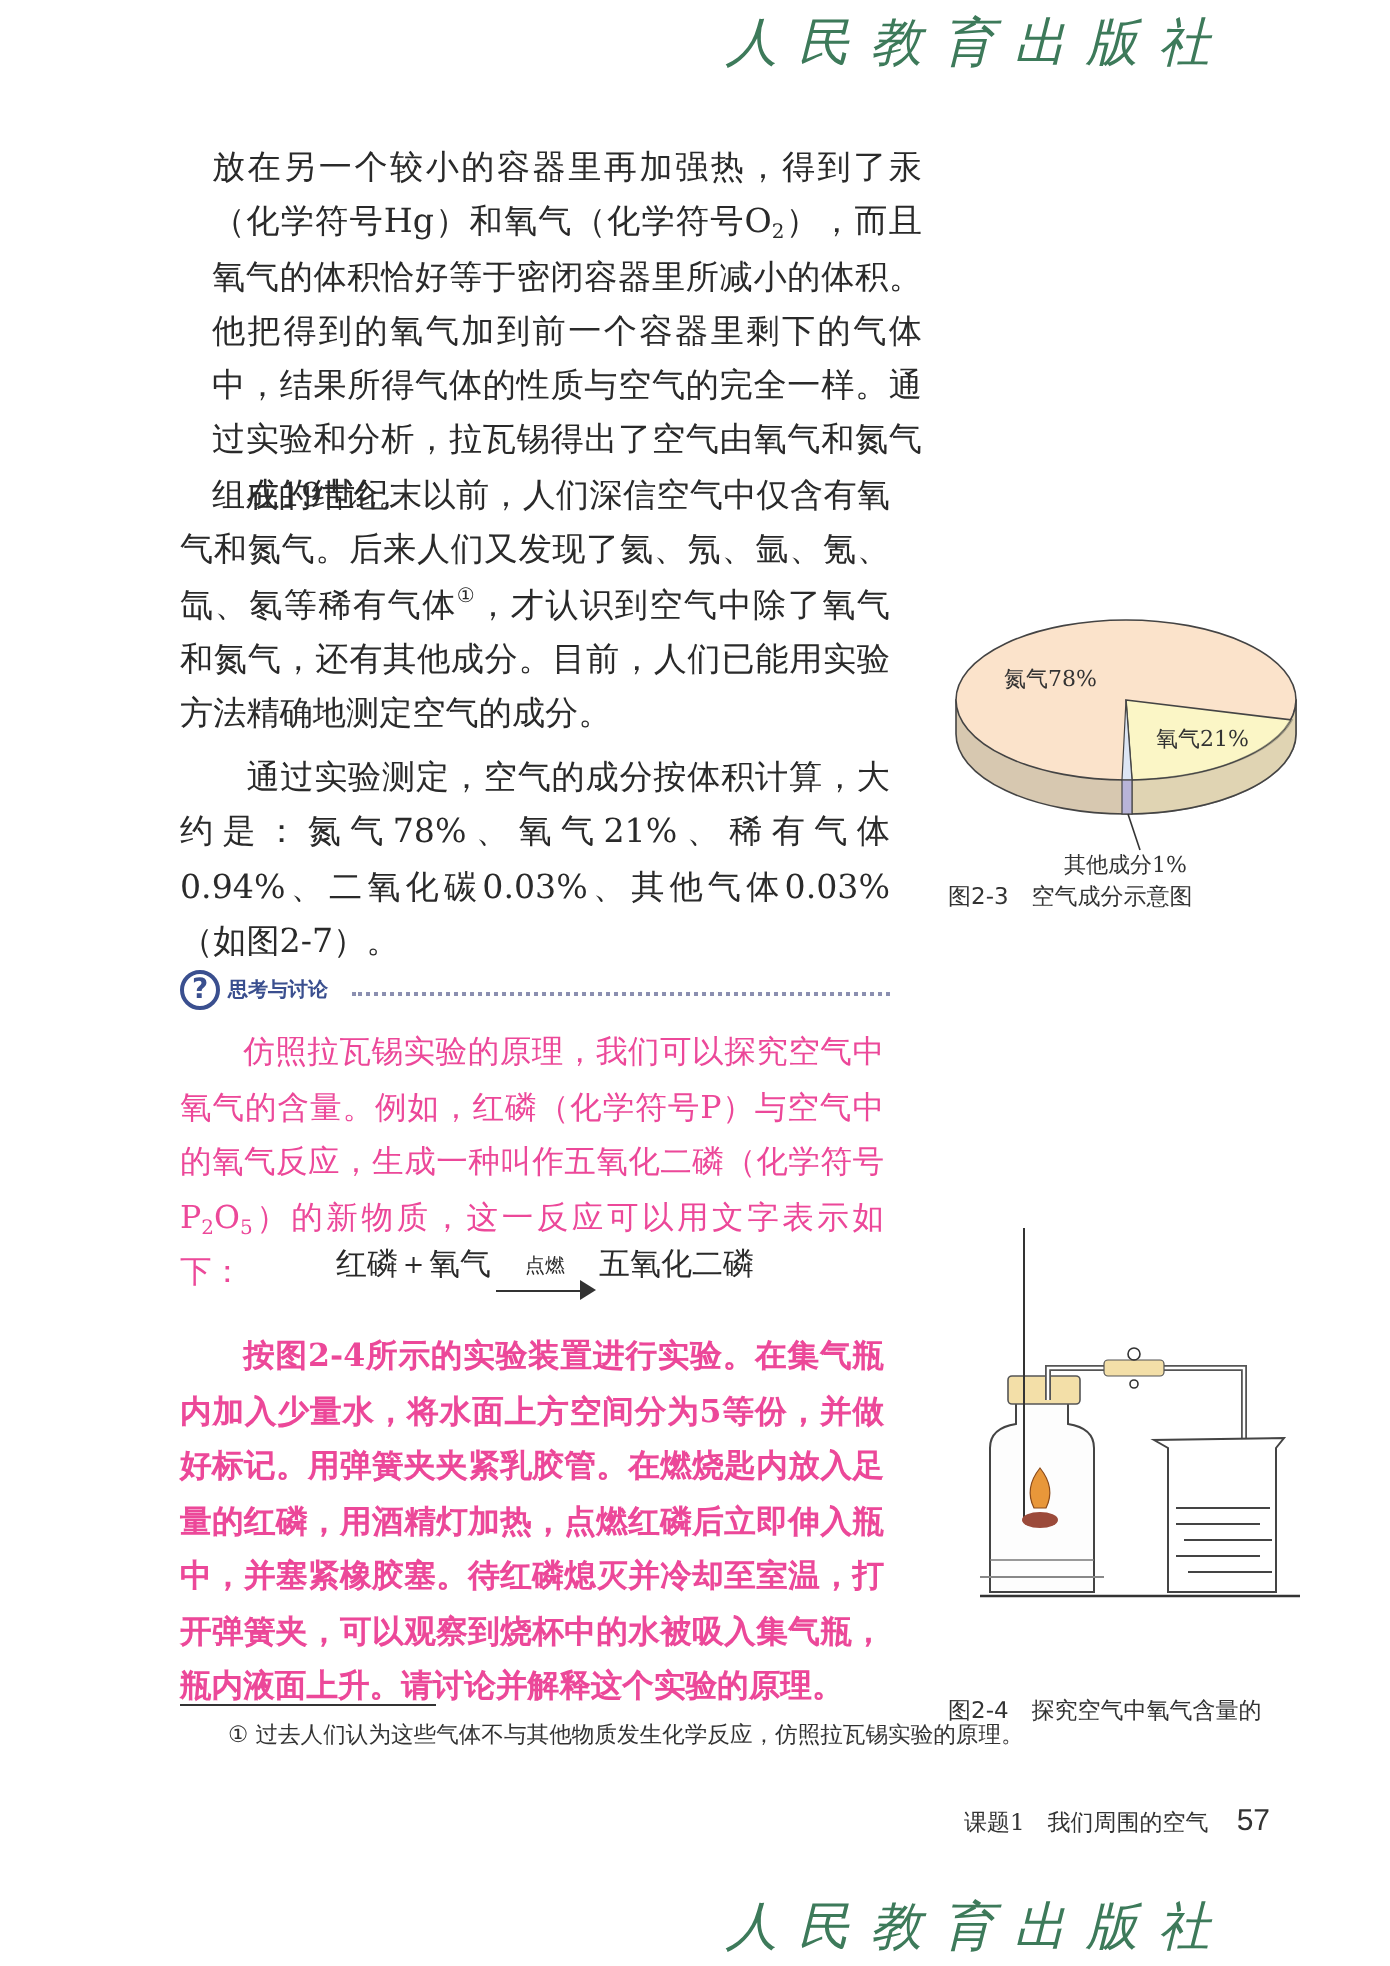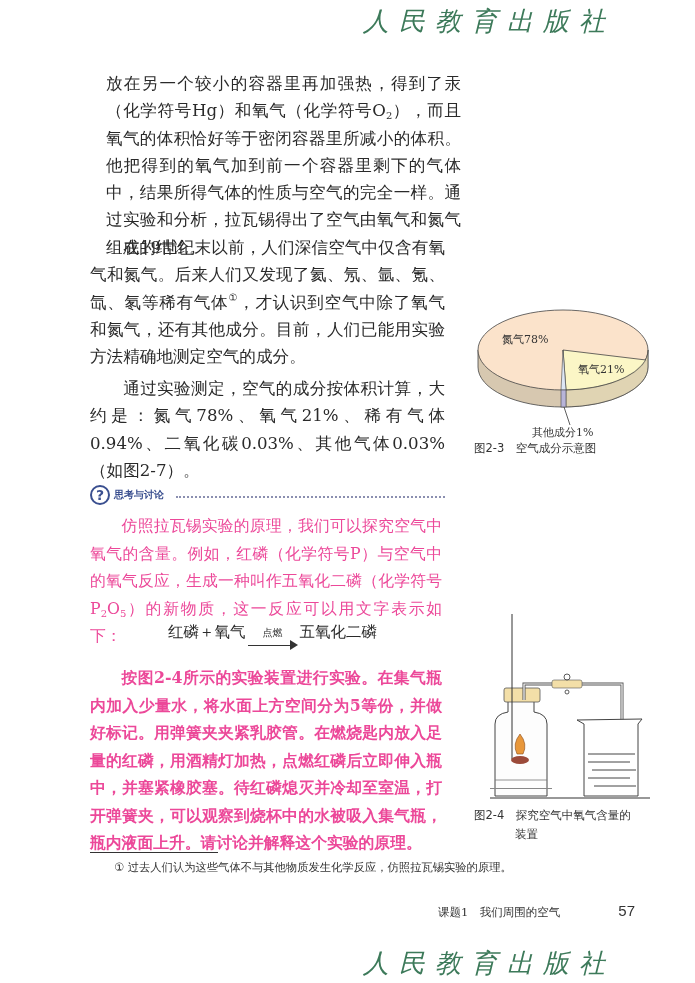--- a/index.html
+++ b/index.html
@@ -37,25 +37,25 @@
   .arrow-label { position: absolute; top: -8px; width: 100%; text-align: center; font-size: 10px; }
   .arrow-line { position: absolute; top: 11px; left: 0; width: 44px; border-top: 1.3px solid #333; }
   .arrow-head { position: absolute; top: 6px; right: 0; width: 0; height: 0;
                 border-top: 5px solid transparent; border-bottom: 5px solid transparent;
                 border-left: 8px solid #333; }
   .think2 { top: 664px; font-weight: bold; }
   .footnote-rule { position: absolute; left: 90px; top: 852px; width: 128px; border-top: 1px solid #333; }
   .footnote { position: absolute; left: 114px; top: 860px; font-size: 11.3px;
               font-family: "DejaVu Sans", sans-serif; color: #333; }
   .page-footer { position: absolute; right: 60px; top: 902px; font-size: 11.5px; color: #333;
-                 display: flex; align-items: baseline; gap: 44px; }
+                 display: flex; align-items: baseline; }
   .page-footer .num { font-family: "Liberation Sans", sans-serif; font-size: 15px; margin-left: 14px; }
   .fig-caption { position: absolute; font-size: 11.5px; font-family: "DejaVu Sans", sans-serif; color: #333; }
   .fig23-caption { left: 474px; top: 441px; }
-  .fig24-caption { left: 474px; top: 806px; line-height: 19px; }
+  .fig24-caption { left: 474px; top: 846px; line-height: 19px; }
   .fig24-caption .sub-line { padding-left: 41px; }
   svg text { font-family: "DejaVu Serif", serif; }
 </style>
 </head>
 <body>
 
 <div class="publisher top">人民教育出版社</div>
 
 <div class="body-text block1">
   <p class="para"><span>放在另一个较小的容器里再加强热，得到了汞（化学符号Hg）和氧气（化学符号O</span><sub>2</sub><span>），而且氧气的体积恰好等于密闭容器里所减小的体积。他把得到的氧气加到前一个容器里剩下的气体中，结果所得气体的性质与空气的完全一样。通过实验和分析，拉瓦锡得出了空气由氧气和氮气组成的结论。</span></p>
@@ -138,21 +138,20 @@
   <g stroke="#444" stroke-width="1">
     <line x1="108" y1="142" x2="155" y2="142"></line>
     <line x1="108" y1="150" x2="150" y2="150"></line>
     <line x1="112" y1="158" x2="156" y2="158"></line>
     <line x1="108" y1="166" x2="150" y2="166"></line>
     <line x1="114" y1="174" x2="156" y2="174"></line>
   </g>
 </svg>
 <div class="fig-caption fig24-caption">
   <div>图2-4　探究空气中氧气含量的</div>
-  <div class="sub-line">装置</div>
 </div>
 
 <div class="footnote-rule"></div>
 <div class="footnote">①  过去人们认为这些气体不与其他物质发生化学反应，仿照拉瓦锡实验的原理。</div>
 
 <div class="page-footer">
   <span>课题1　我们周围的空气</span>
   <span class="num">57</span>
 </div>
 

